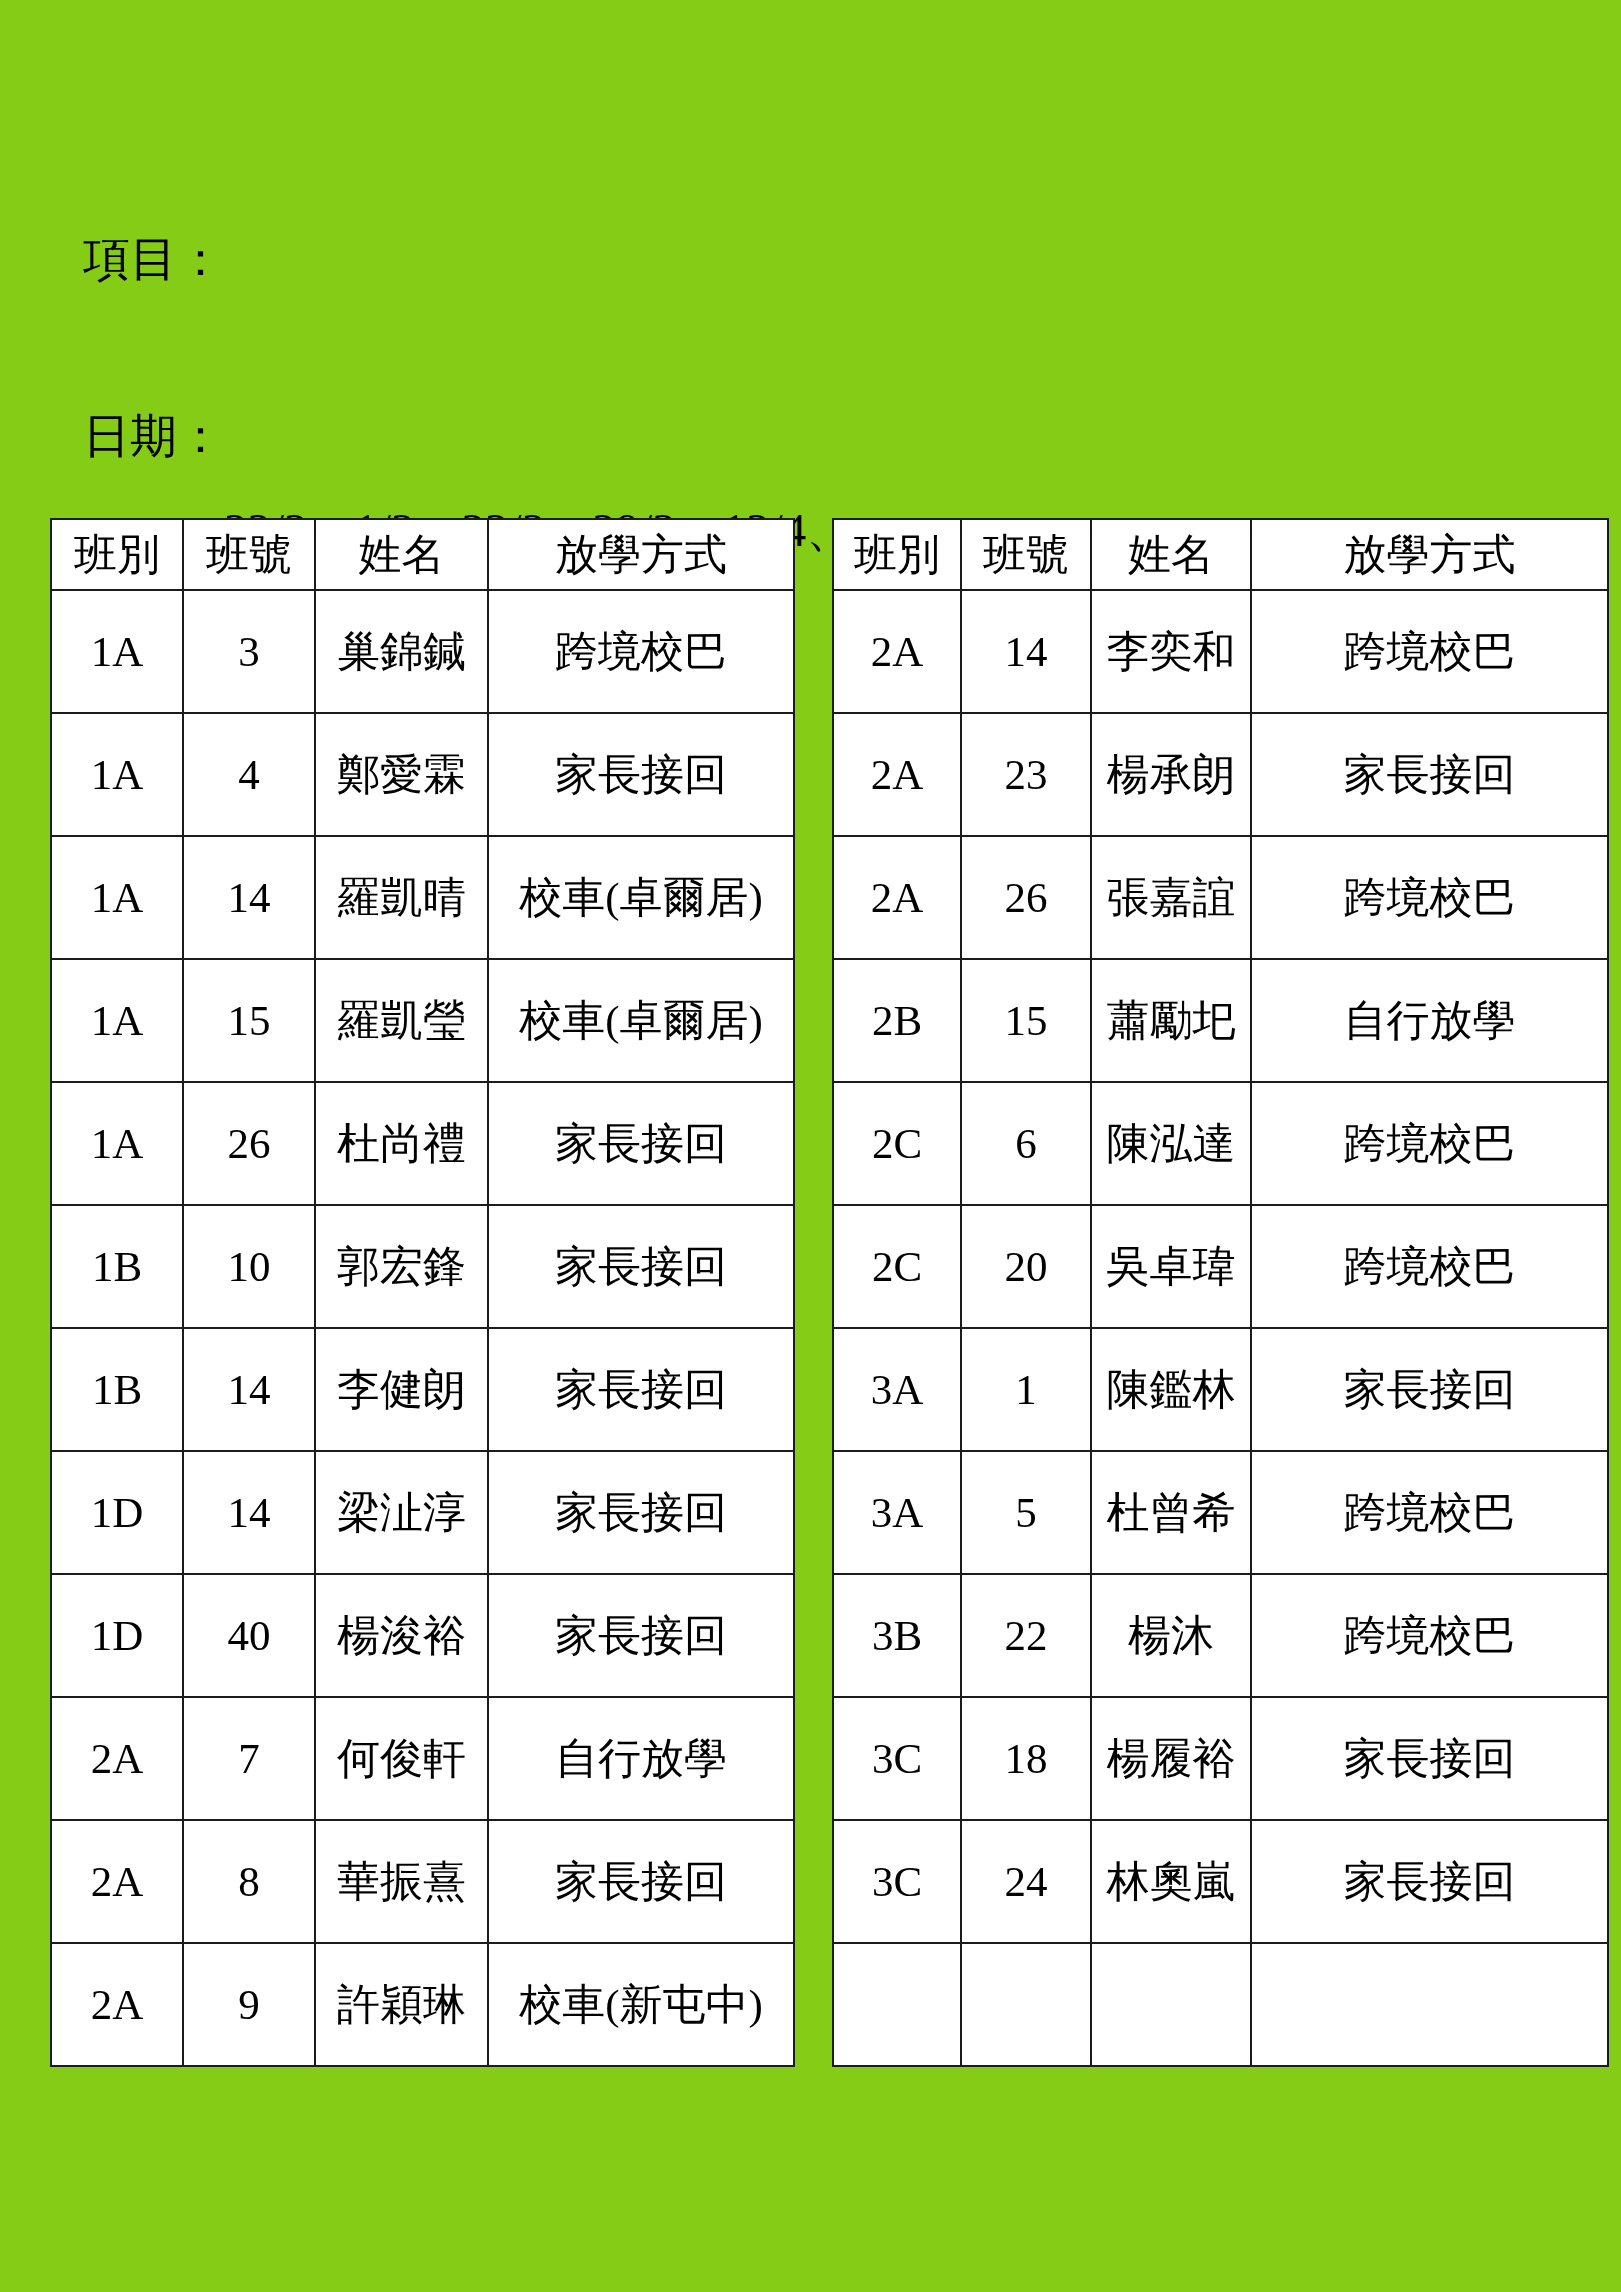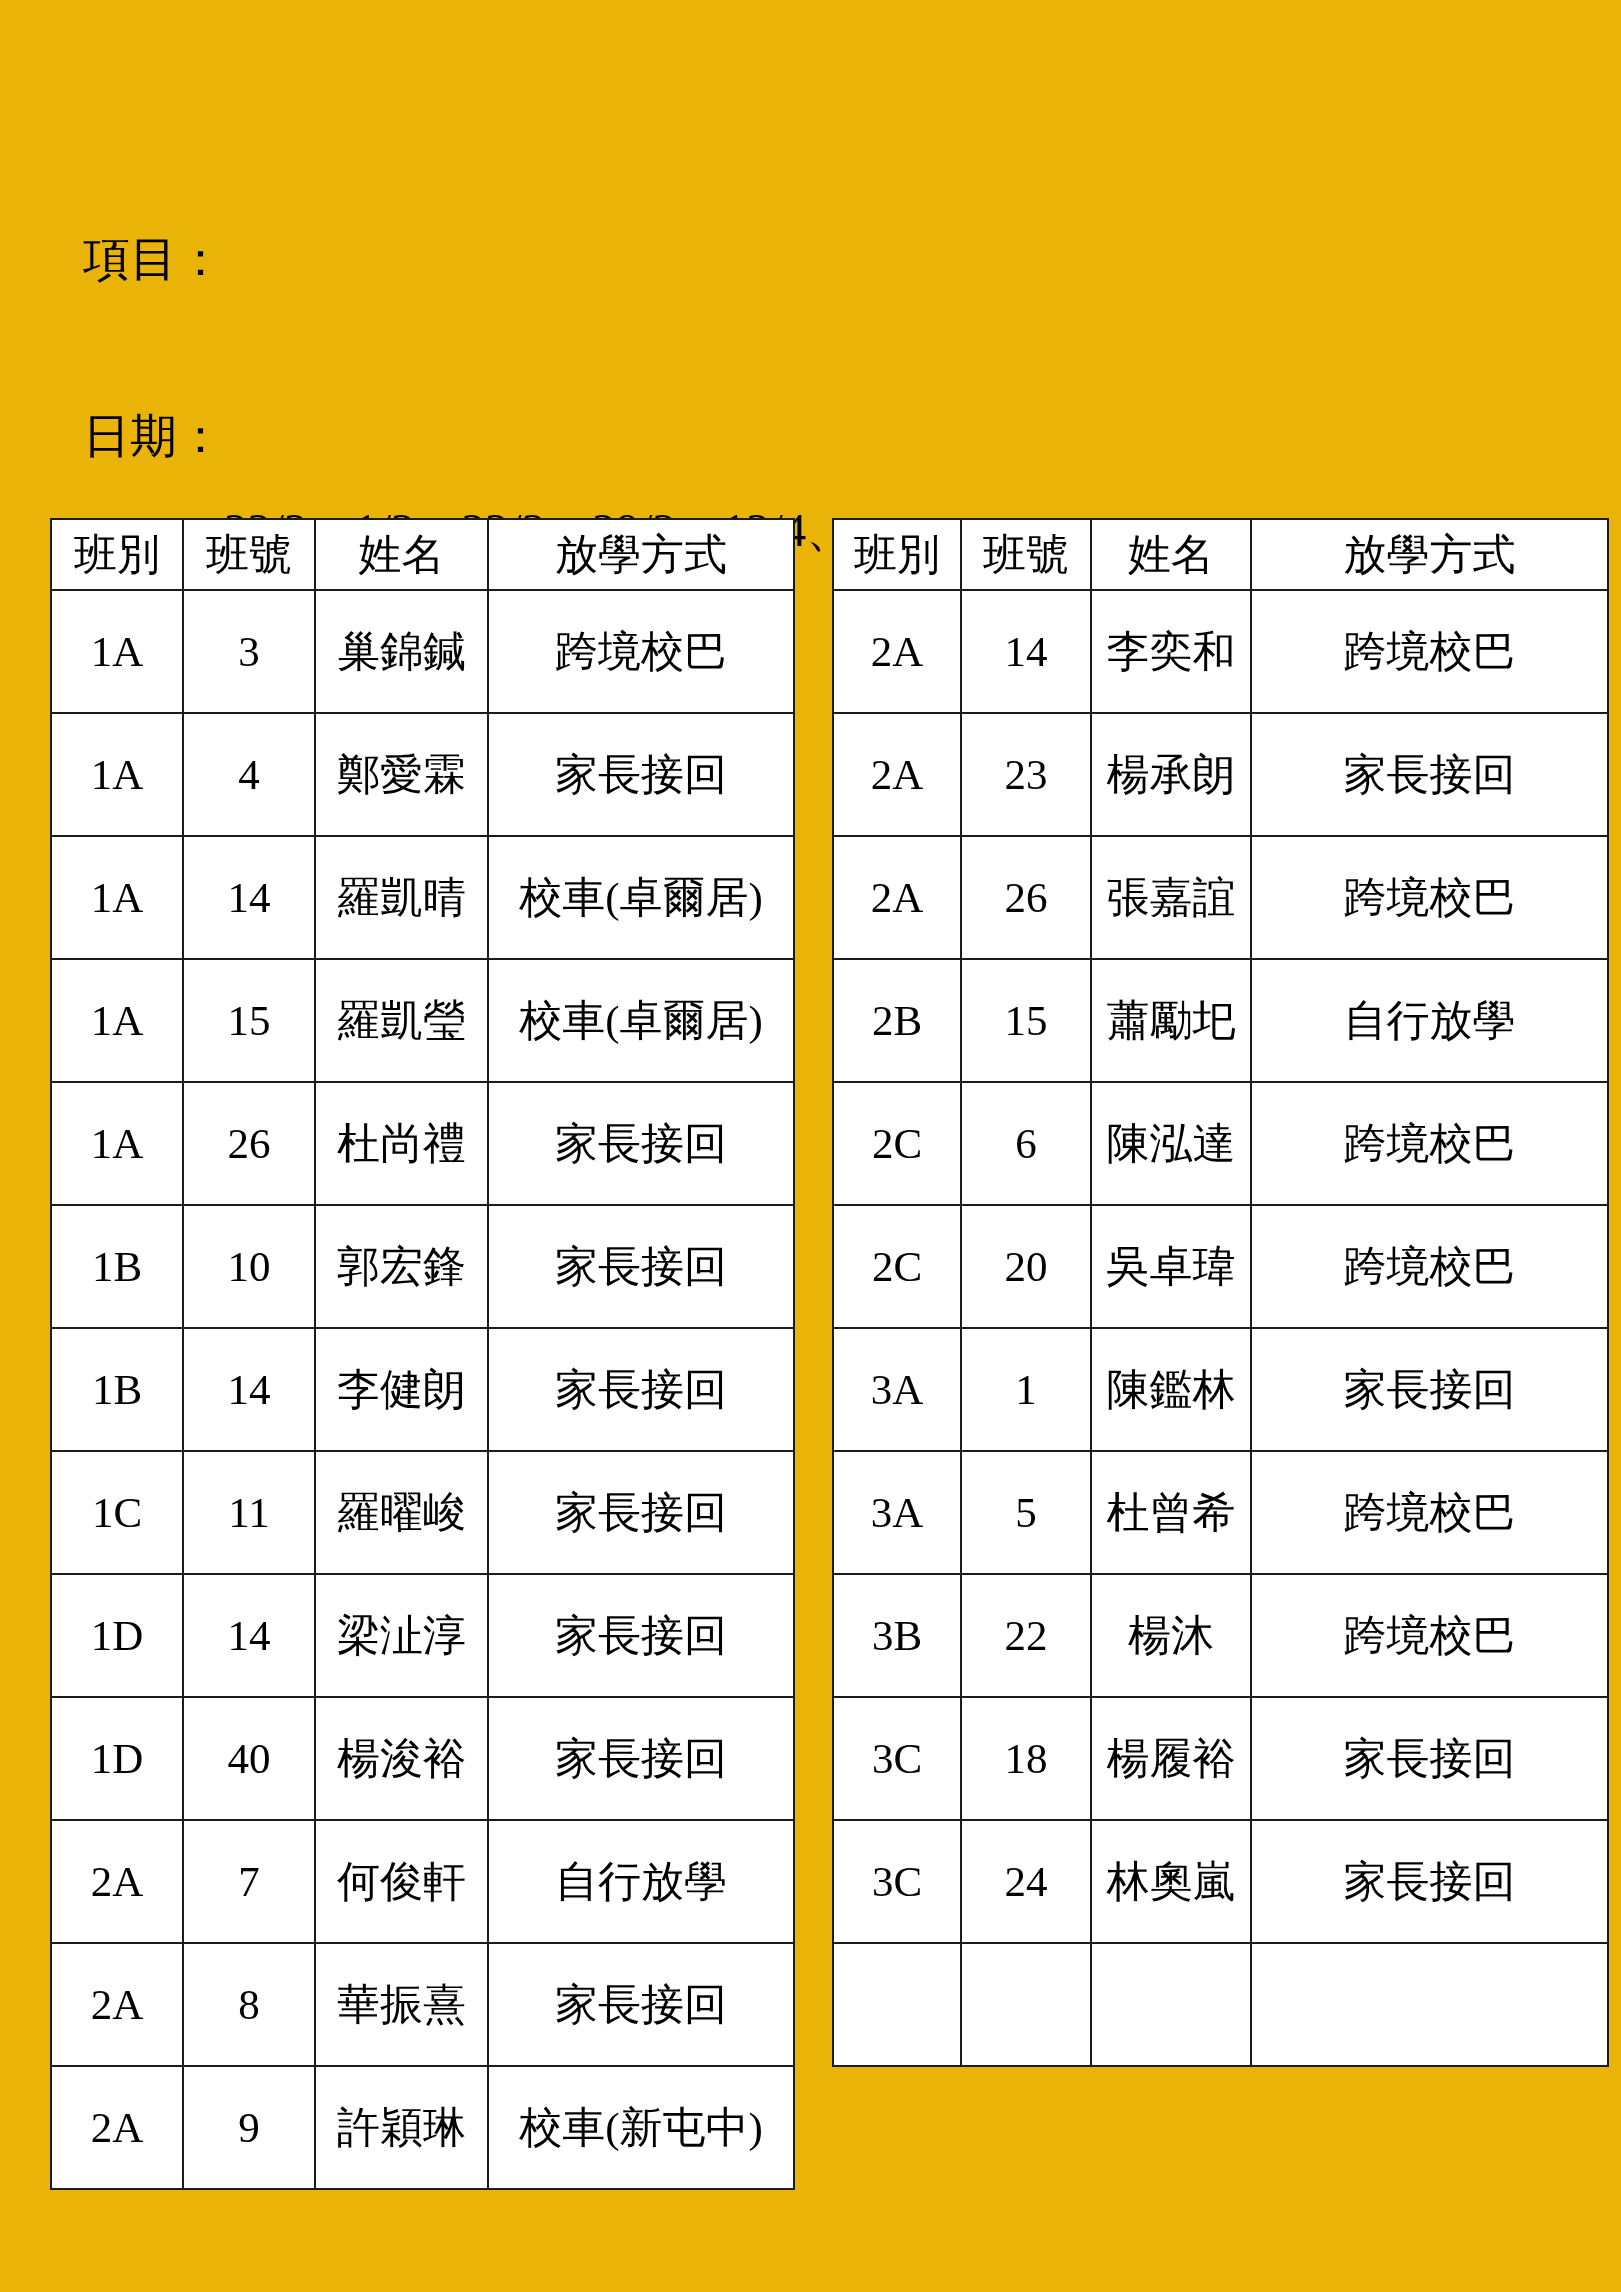--- a/index.html
+++ b/index.html
@@ -6,21 +6,21 @@
     margin: 0;
     padding: 0;
     background: #ffffff;
     color: #000000;
     font-family: "Liberation Serif", "DejaVu Serif", serif;
   }
   .page {
     position: relative;
     width: 1621px;
     height: 2293px;
-    background: #eab308;
+    background: #84cc16;
     overflow: hidden;
   }
   
   .info {
     position: absolute;
     left: 83px;
     top: 142px;
     font-size: 47px;
     line-height: 47px;
     white-space: pre;
@@ -144,26 +144,20 @@
             <td>郭宏鋒</td>
             <td>家長接回</td>
           </tr>
           <tr>
             <td>1B</td>
             <td>14</td>
             <td>李健朗</td>
             <td>家長接回</td>
           </tr>
           <tr>
-            <td>1C</td>
-            <td>11</td>
-            <td>羅曜峻</td>
-            <td>家長接回</td>
-          </tr>
-          <tr>
             <td>1D</td>
             <td>14</td>
             <td>梁沚淳</td>
             <td>家長接回</td>
           </tr>
           <tr>
             <td>1D</td>
             <td>40</td>
             <td>楊浚裕</td>
             <td>家長接回</td>

